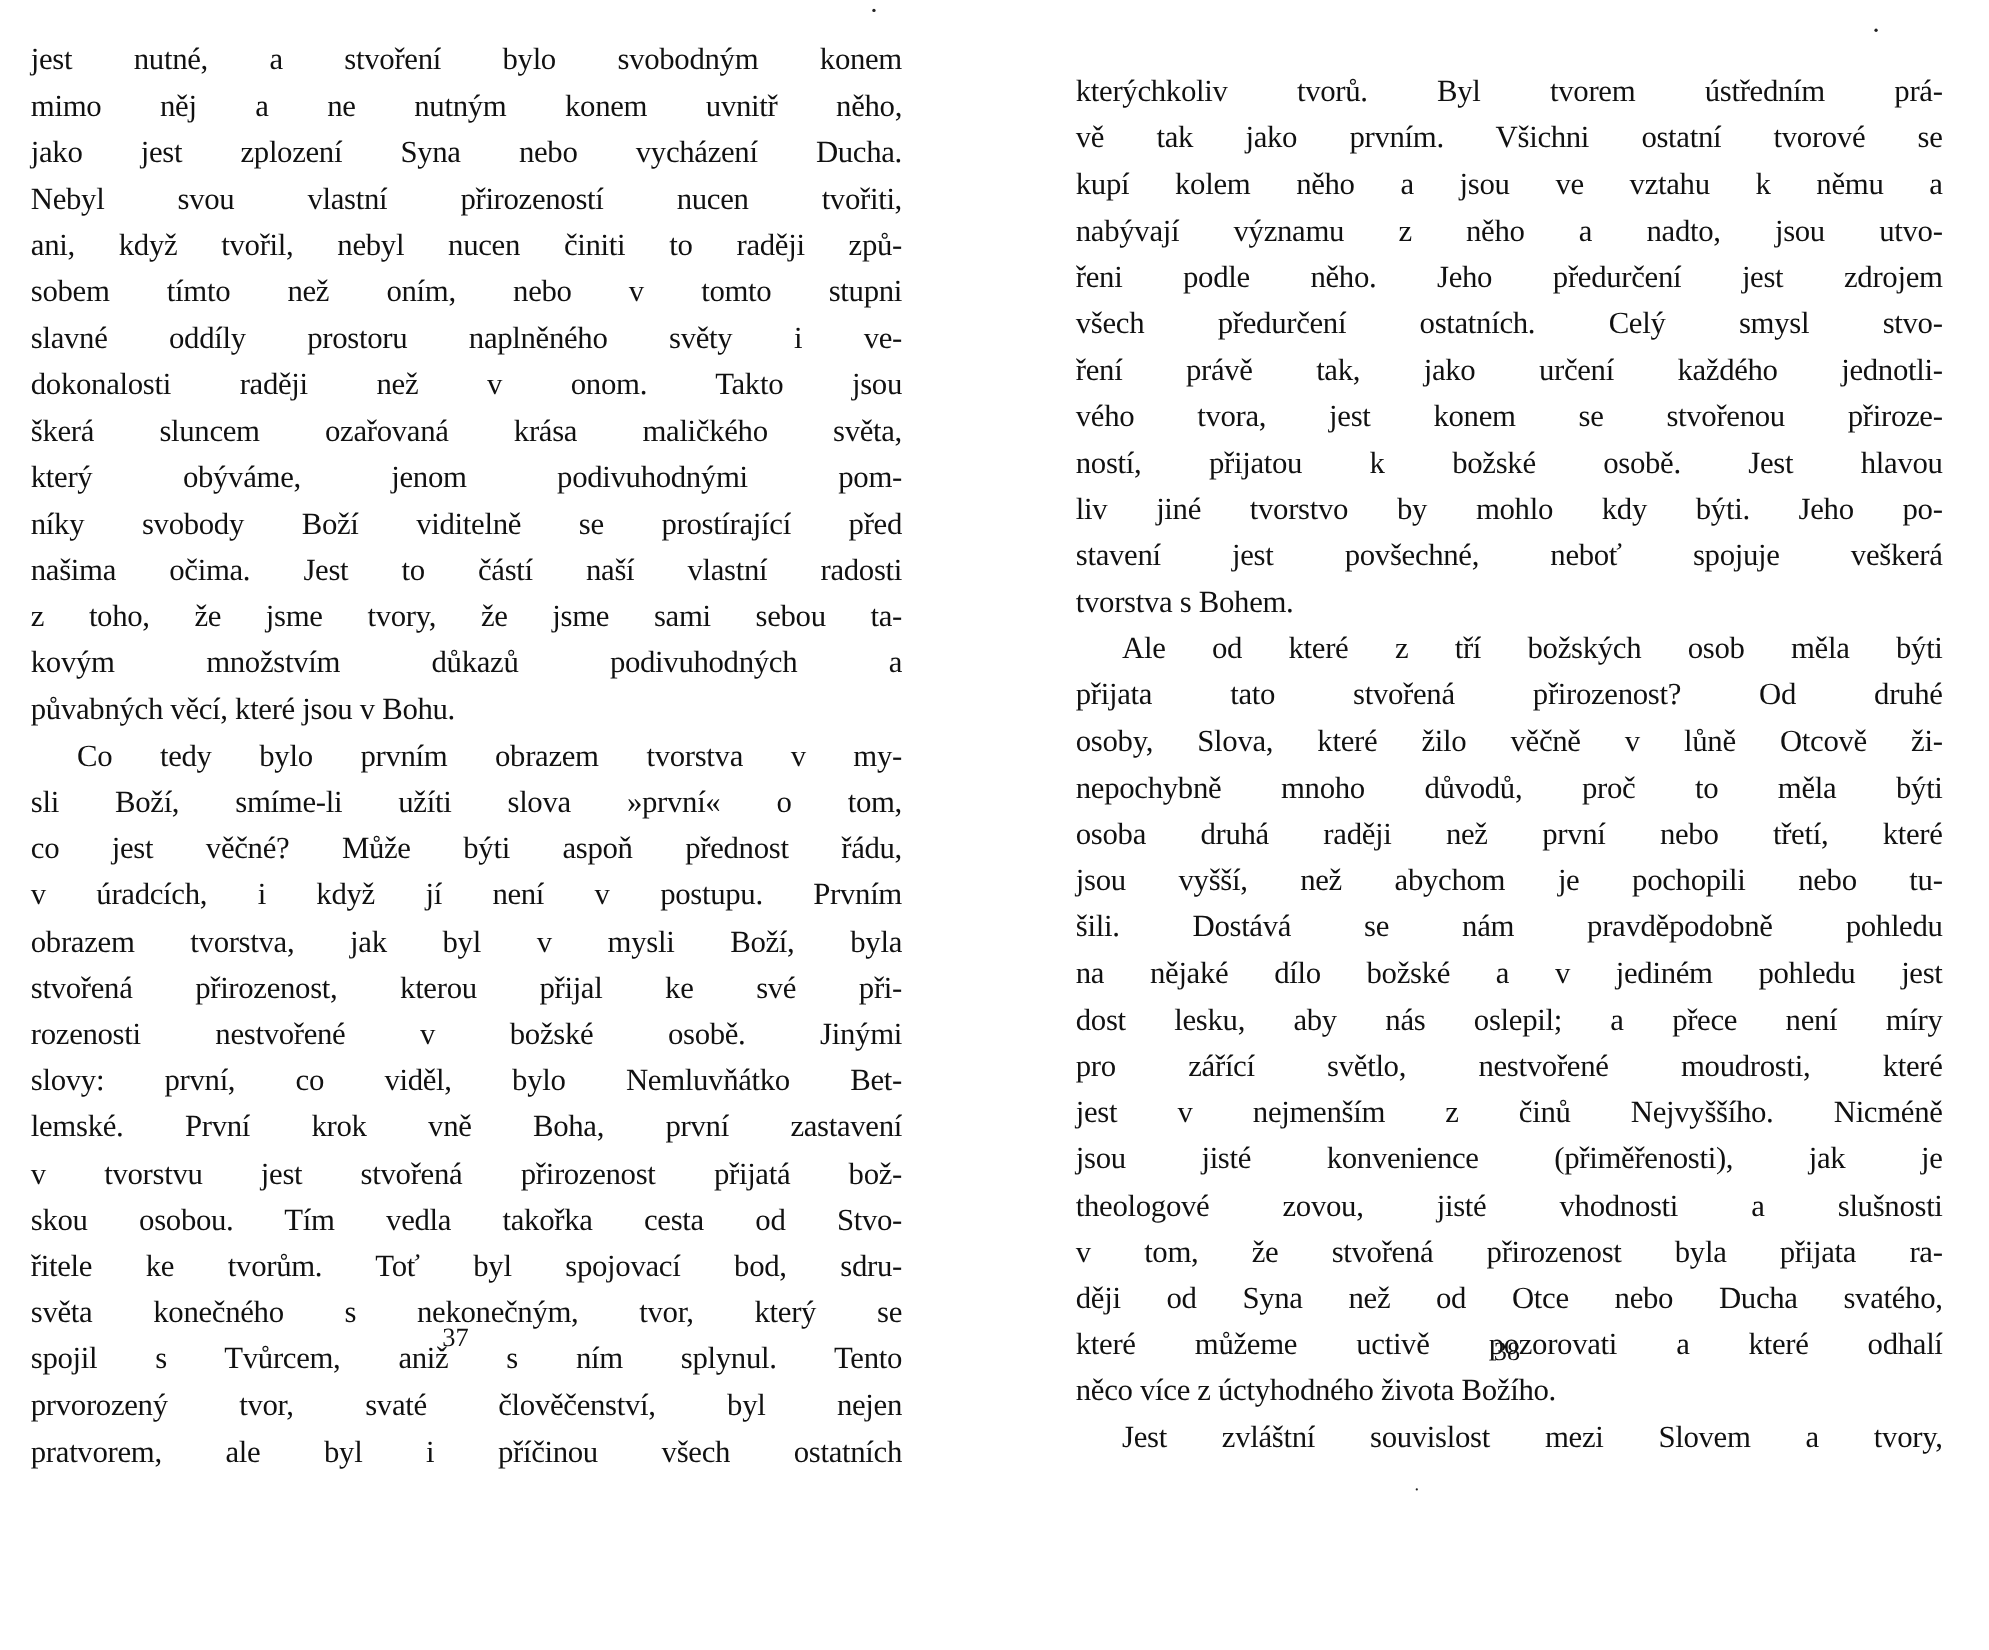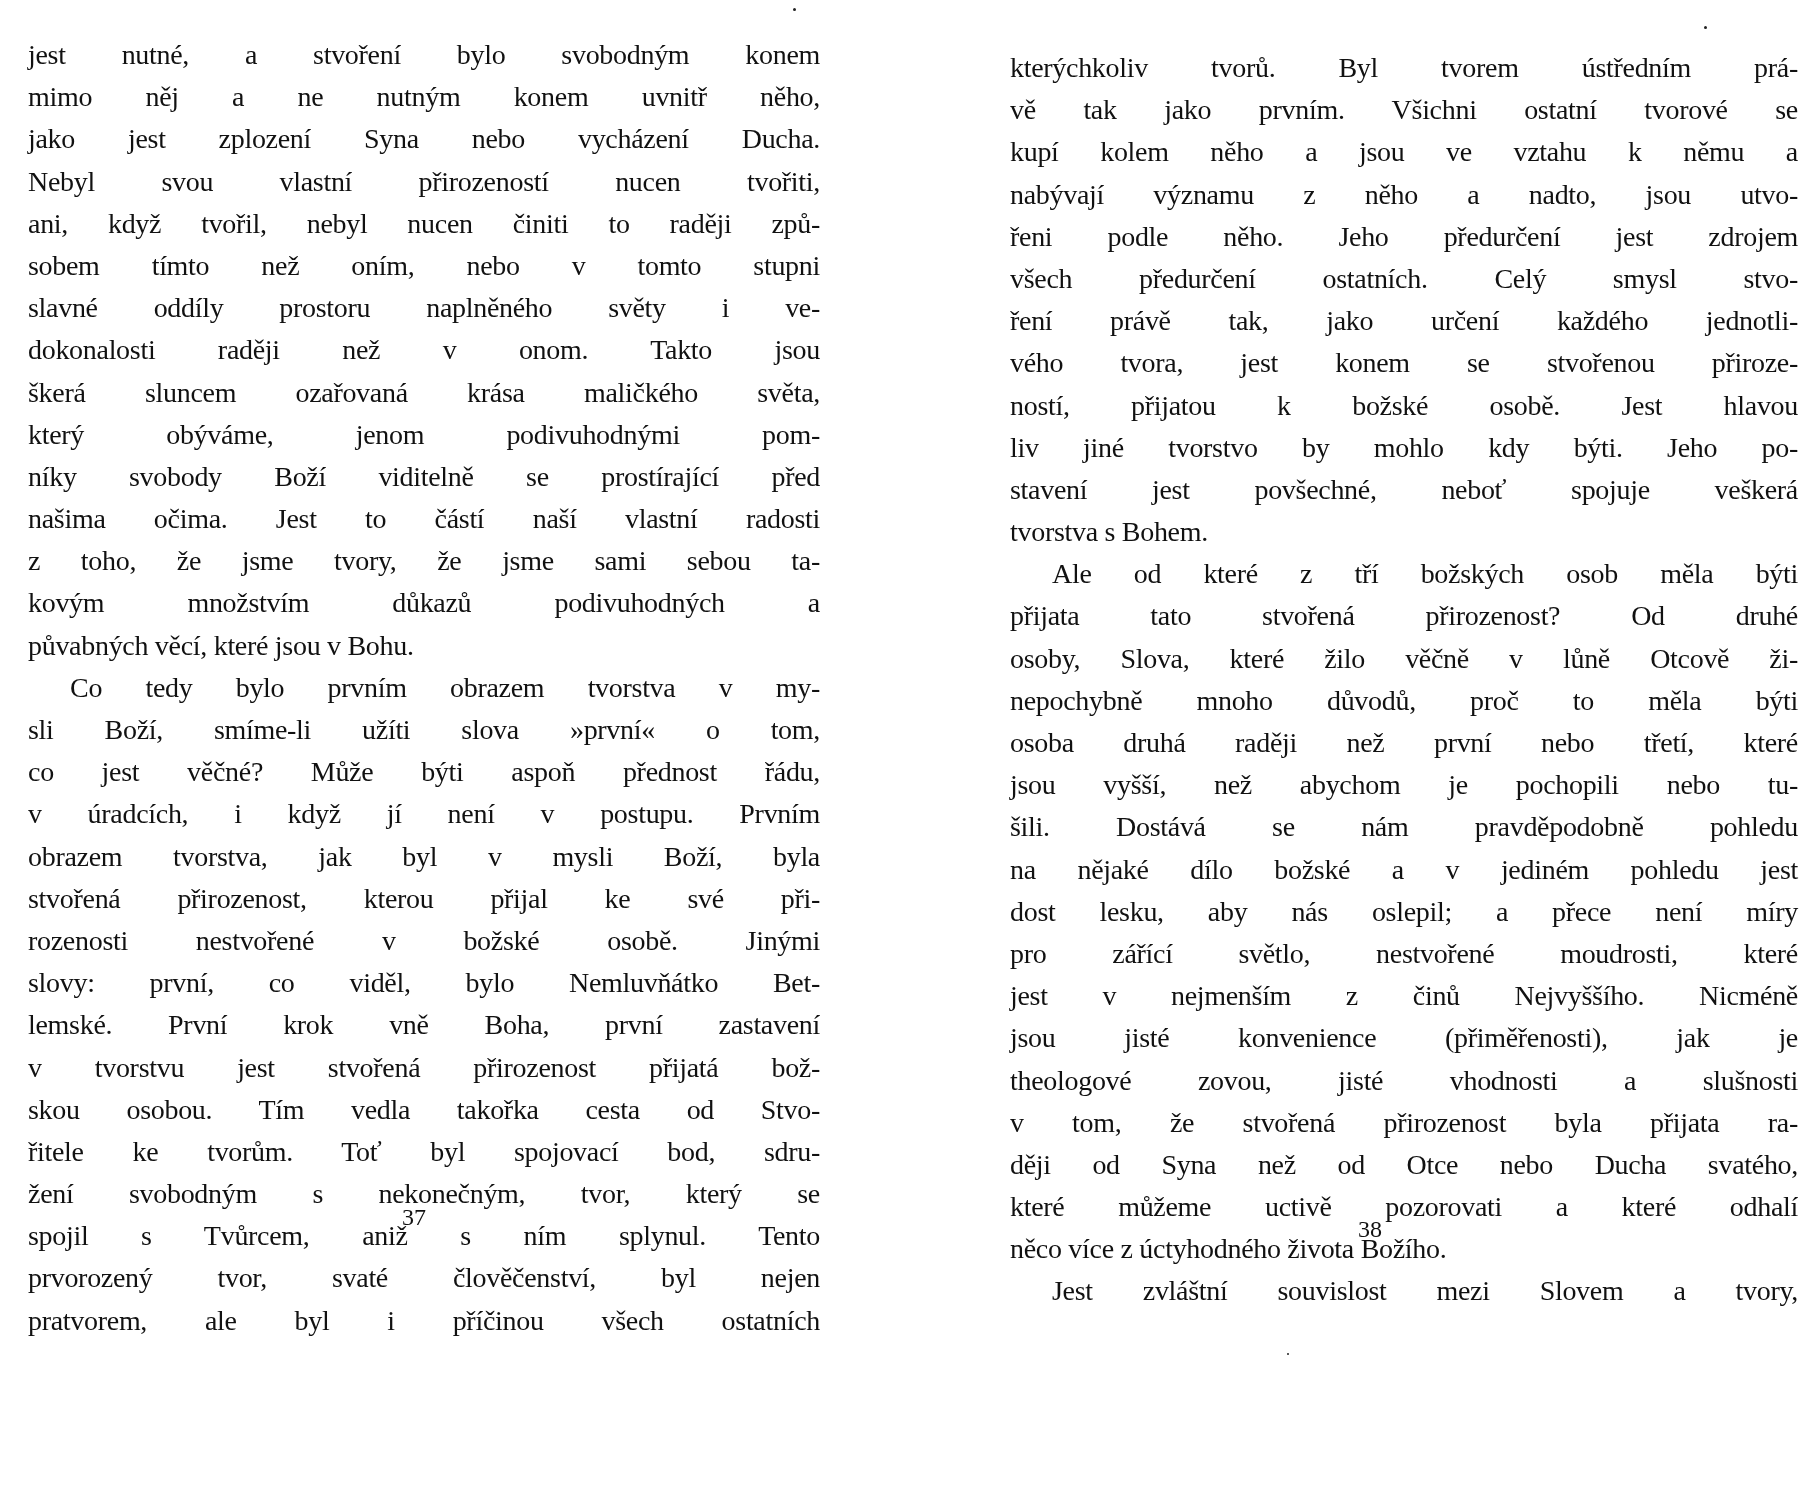--- a/index.html
+++ b/index.html
@@ -15,21 +15,21 @@
     .page.right { left: 904px; width: 904px; }
     .text-block {
       position: absolute;
       font-family: "Liberation Serif", "DejaVu Serif", serif;
       font-size: 28px;
       line-height: 42.2px;
       letter-spacing: -0.3px;
       color: #111;
     }
     .page.left .text-block { left: 28px; top: 34px; width: 792px; }
-    .page.right .text-block { left: 74px; top: 47px; width: 788px; margin-left: 32px; }
+    .page.right .text-block { left: 74px; top: 63px; width: 788px; }
     .line {
       display: block;
       white-space: nowrap;
       text-align: justify;
       text-align-last: justify;
       height: 42.2px;
       overflow: visible;
     }
     .line.last { text-align-last: left; }
     .line.indent { padding-left: 42px; }
@@ -70,21 +70,21 @@
       <span class="line">co jest věčné? Může býti aspoň přednost řádu,</span>
       <span class="line">v úradcích, i když jí není v postupu. Prvním</span>
       <span class="line">obrazem tvorstva, jak byl v mysli Boží, byla</span>
       <span class="line">stvořená přirozenost, kterou přijal ke své při-</span>
       <span class="line">rozenosti nestvořené v božské osobě. Jinými</span>
       <span class="line">slovy: první, co viděl, bylo Nemluvňátko Bet-</span>
       <span class="line">lemské. První krok vně Boha, první zastavení</span>
       <span class="line">v tvorstvu jest stvořená přirozenost přijatá bož-</span>
       <span class="line">skou osobou. Tím vedla takořka cesta od Stvo-</span>
       <span class="line">řitele ke tvorům. Toť byl spojovací bod, sdru-</span>
-      <span class="line">žení svobodným s nekonečným, tvor, který se</span>
+      <span class="line">světa konečného s nekonečným, tvor, který se</span>
       <span class="line">spojil s Tvůrcem, aniž s ním splynul. Tento</span>
       <span class="line">prvorozený tvor, svaté člověčenství, byl nejen</span>
       <span class="line">pratvorem, ale byl i příčinou všech ostatních</span>
     </div>
   <div class="page-number">37</div>
   <span class="speck" style="left:793px; top:8px;"></span>
 </div>
 
 <div class="page right">
   <div class="text-block" id="right-body">

